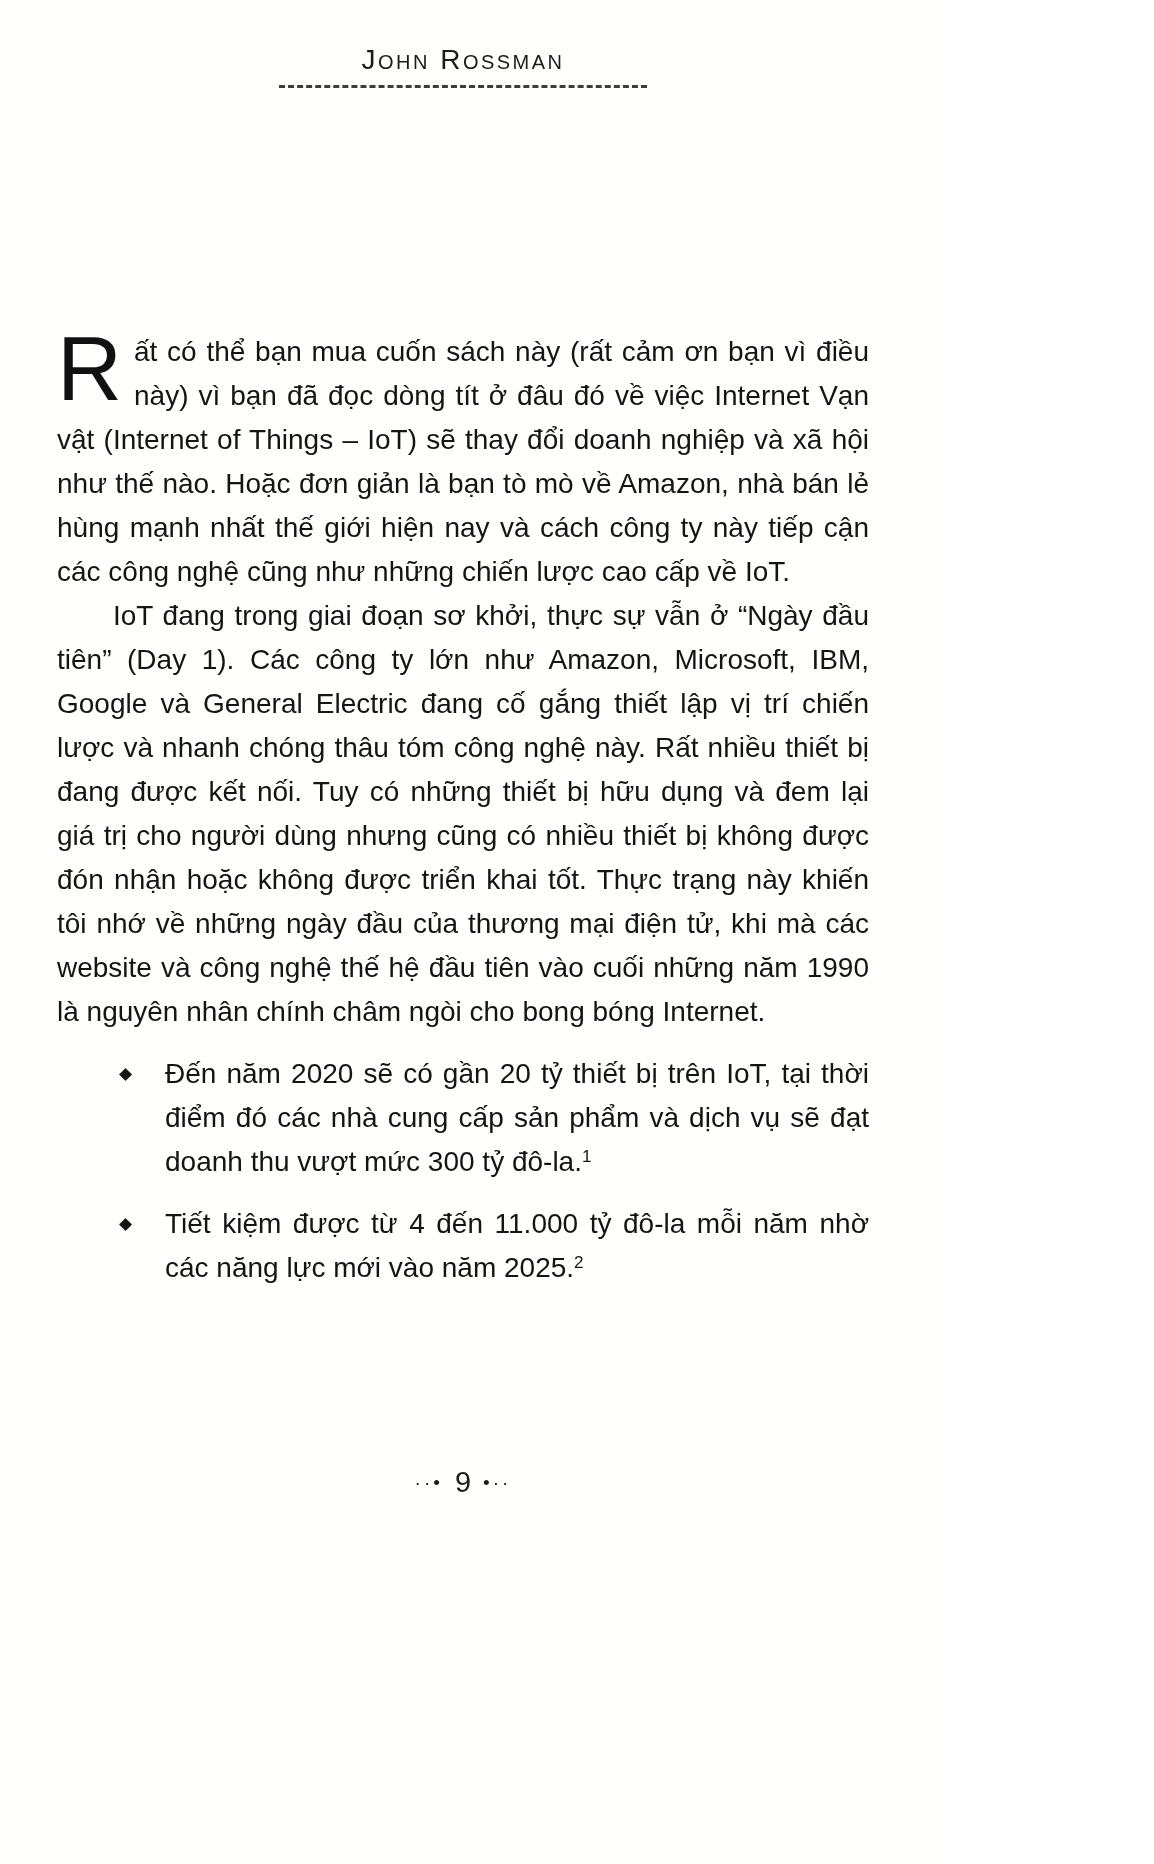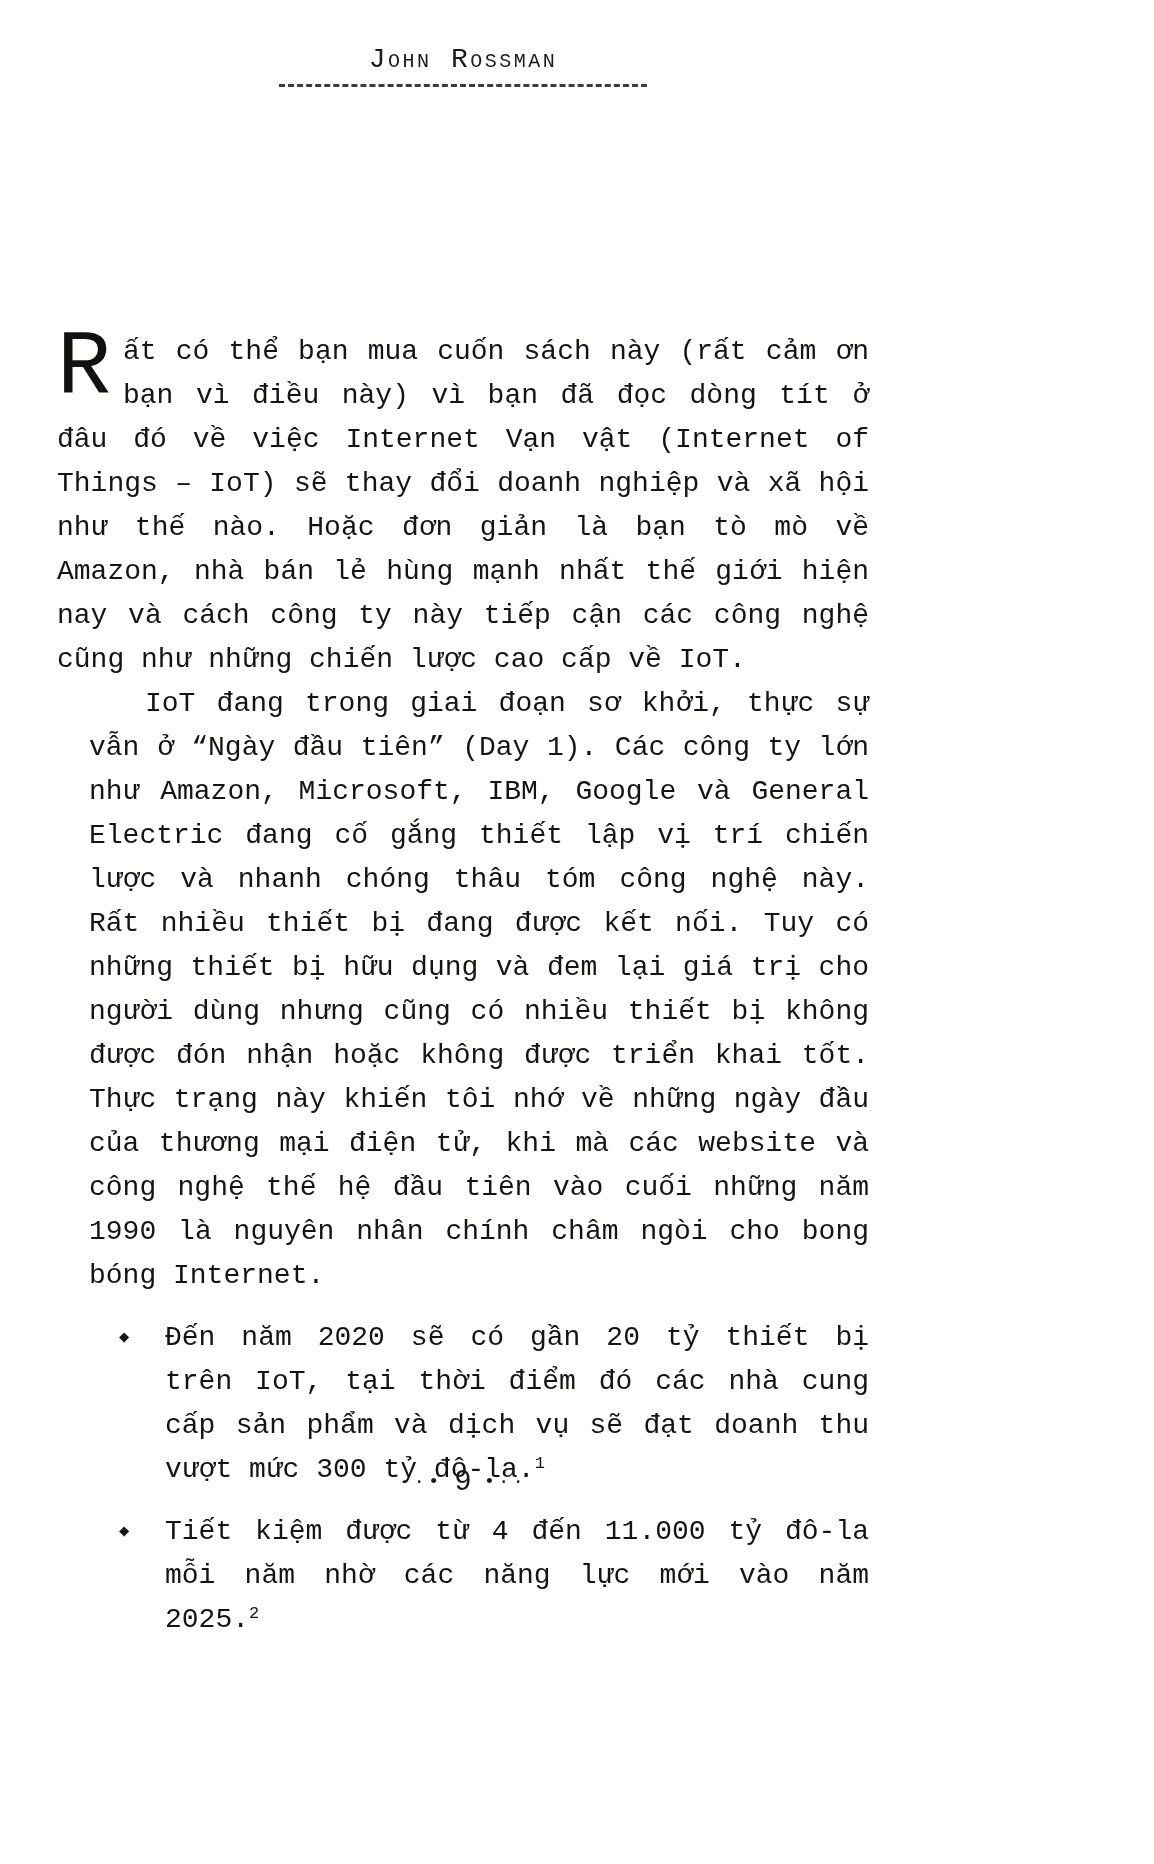--- a/index.html
+++ b/index.html
@@ -5,21 +5,21 @@
   html, body {
     margin: 0;
     padding: 0;
     background: #ffffff;
   }
   .page {
     position: relative;
     width: 944px;
     height: 1864px;
     background: #fffffe;
-    font-family: Liberation Mono, monospace;
+    font-family: Liberation Sans, sans-serif;
     color: #141414;
     overflow: hidden;
   }
   .running-header {
     position: absolute;
     top: 44px;
     left: 57px;
     width: 812px;
     text-align: center;
   }
@@ -38,21 +38,21 @@
   .body-column {
     position: absolute;
     top: 330px;
     left: 57px;
     width: 812px;
     font-size: 28px;
     line-height: 44px;
     text-align: justify;
   }
   .para { margin: 0; }
-  .para.indent { text-indent: 56px; margin-left: 32px; }
+  .para.indent { text-indent: 56px; }
   .dropcap {
     float: left;
     font-size: 90px;
     line-height: 74px;
     padding: 2px 12px 0 0;
     color: #111;
   }
   .bullet-list {
     list-style: none;
     margin: 16px 0 0 0;

